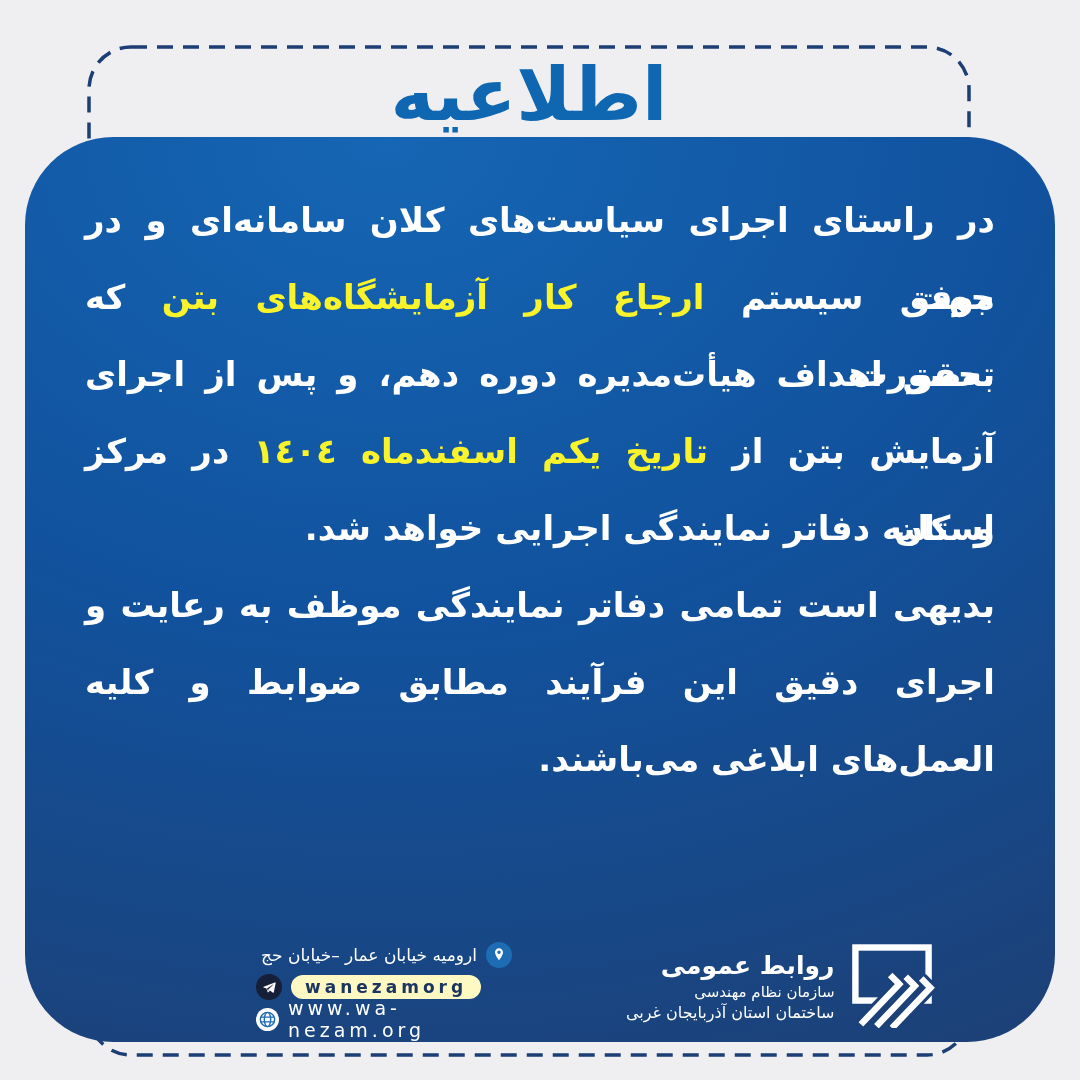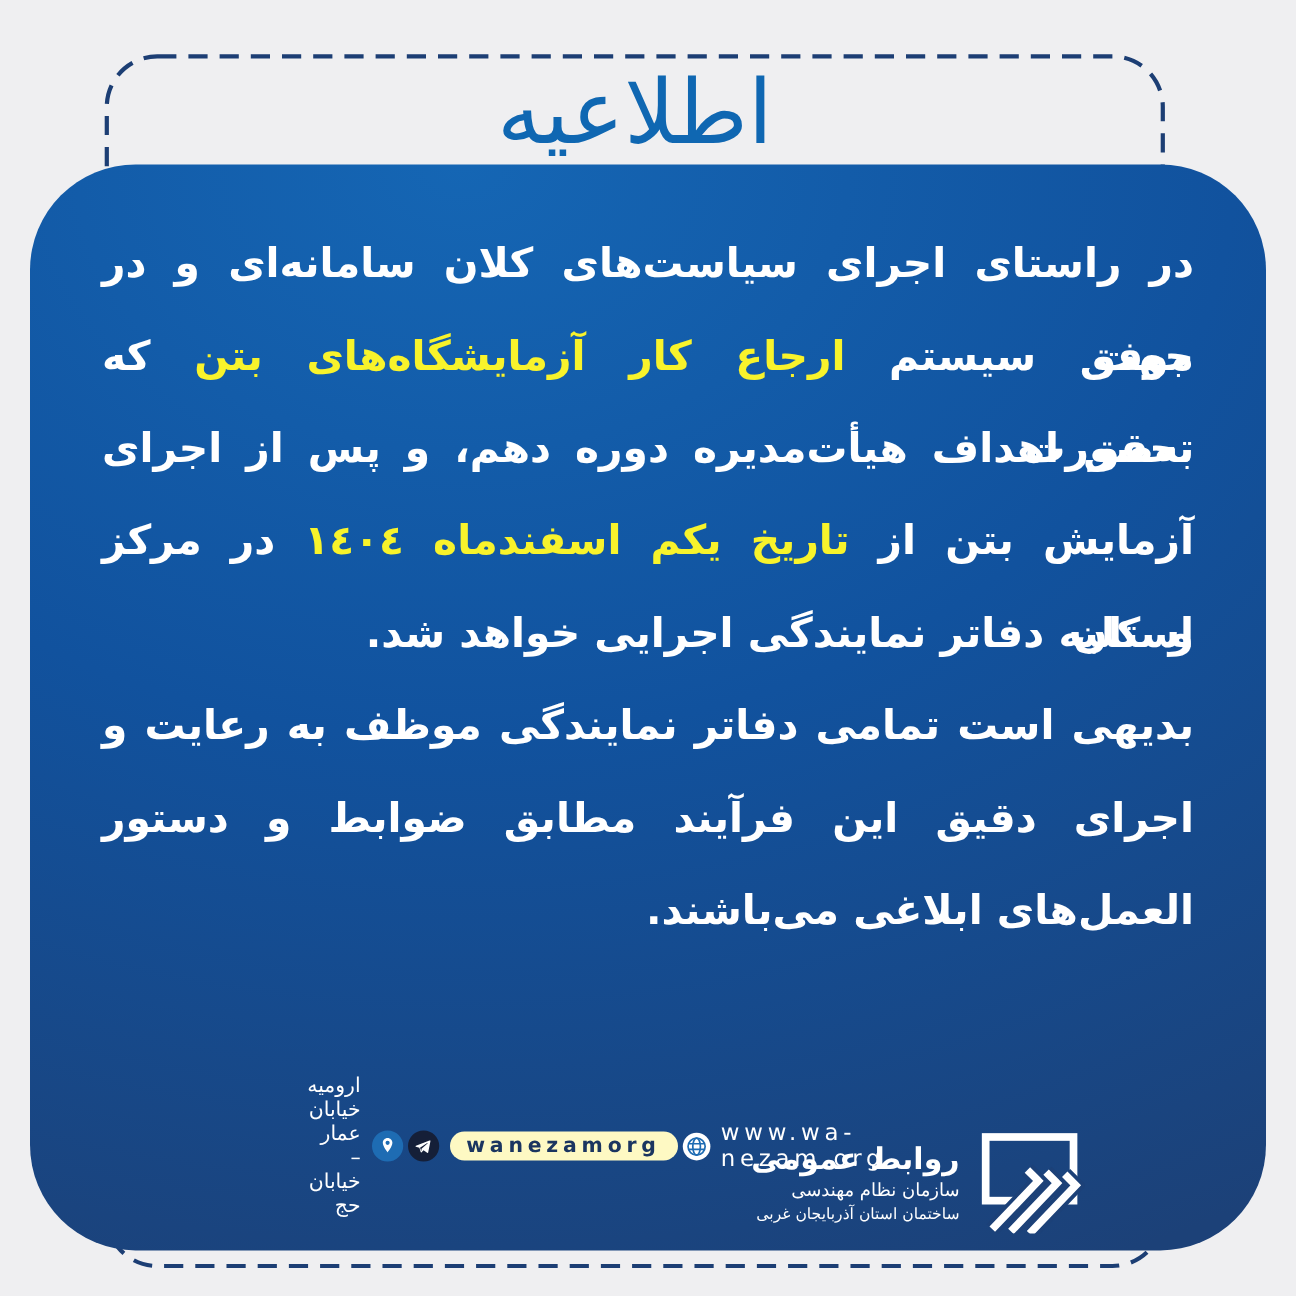--- a/index.html
+++ b/index.html
@@ -7,41 +7,41 @@
     width:1080px;height:1080px;position:relative;overflow:hidden;
     background:#efeff1;
     font-family:"DejaVu Sans", sans-serif;
   }
   
   #frame-svg{position:absolute;left:0;top:0;z-index:1;}
   
   .page-title{
     position:absolute;left:89px;top:48px;width:880px;height:92px;
     z-index:2;text-align:center;line-height:92px;
-    font-size:74px;font-weight:normal;color:#0f67b2;
+    font-size:74px;font-weight:bold;color:#0f67b2;
   }
   
   .panel{
     position:absolute;left:25px;top:137px;width:1030px;height:905px;
     border-radius:88px;z-index:3;
     background:radial-gradient(130% 110% at 35% 0%, #1566b4 0%, #11529e 48%, #1c4178 100%);
   }
   
   .announcement{
     position:absolute;left:85px;top:182px;width:910px;z-index:4;
     direction:rtl;color:#ffffff;font-weight:bold;font-size:34px;
   }
   .announcement .line{line-height:77px;height:77px;text-align:justify;}
   .announcement .line.just{text-align-last:justify;}
   .announcement .line span{white-space:pre-wrap;}
   .announcement .hl{color:#f8f32b;}
   
   .contact{
     position:absolute;left:256px;top:941px;width:256px;z-index:4;
-    display:flex;gap:4px;color:#fff;
+    display:flex;flex-direction:column;gap:4px;color:#fff;
   }
   .contact .row{display:flex;align-items:center;gap:9px;height:28px;}
   .row.rtl{direction:rtl;}
   .badge{width:26px;height:26px;border-radius:50%;display:flex;align-items:center;justify-content:center;flex:0 0 auto;}
   .badge.pin{background:#1e6cb3;}
   .badge.tg{background:#151f38;}
   .badge.globe{background:#ffffff;width:23px;height:23px;}
   .addr-text{font-size:17px;direction:rtl;}
   .tg-pill{
     background:#fef9c3;color:#1b3560;border-radius:15px;
@@ -49,42 +49,42 @@
   }
   .site-text{font-size:19px;letter-spacing:4px;}
   
   .brand{
     position:absolute;left:626px;top:942px;z-index:4;
     display:flex;align-items:center;gap:12px;color:#fff;
   }
   .brand-text{direction:rtl;text-align:left;display:flex;flex-direction:column;align-items:flex-start;}
   .brand-l1{font-size:25px;font-weight:bold;line-height:30px;}
   .brand-l2{font-size:15px;font-weight:normal;line-height:22px;}
-  .brand-l3{font-size:13px;line-height:20px;}
+  .brand-l3{font-size:16px;line-height:20px;}
   .logo-mark{flex:0 0 auto;}
 </style>
 </head>
 <body>
 
 <svg id="frame-svg" width="1080" height="1080" aria-hidden="true">
   <rect x="89" y="47" width="880" height="1008" rx="42" ry="42" fill="none" stroke="#1c3e74" stroke-width="3.5" stroke-dasharray="16 10"></rect>
 </svg>
 
 <div class="page-title">اطلاعیه</div>
 
 <div class="panel"></div>
 
 <div class="announcement">
     <div class="line just"><span>در راستای اجرای سیاست‌های کلان سامانه‌ای و در جهت</span></div>
     <div class="line just"><span>موفق سیستم </span><span class="hl">ارجاع کار آزمایشگاه‌های بتن</span><span> که به‌صورت</span></div>
     <div class="line just"><span>تحقق اهداف هیأت‌مدیره دوره دهم، و پس از اجرای</span></div>
     <div class="line just"><span>آزمایش بتن از </span><span class="hl">تاریخ یکم اسفندماه ١٤٠٤</span><span> در مرکز استان</span></div>
     <div class="line"><span>و  کلیه دفاتر نمایندگی اجرایی خواهد شد.</span></div>
     <div class="line just"><span>بدیهی است تمامی دفاتر نمایندگی موظف به رعایت و</span></div>
-    <div class="line just"><span>اجرای دقیق این فرآیند مطابق ضوابط و دستور</span></div>
+    <div class="line just"><span>اجرای دقیق این فرآیند مطابق ضوابط و کلیه</span></div>
     <div class="line"><span>العمل‌های ابلاغی می‌باشند.</span></div>
   </div>
 
 <div class="contact">
   <div class="row rtl">
     <span class="badge pin">
       <svg width="16" height="16" viewBox="0 0 24 24">
           <path fill="#ffffff" d="M12 2C8.7 2 6 4.7 6 8c0 4.6 6 12 6 12s6-7.4 6-12c0-3.3-2.7-6-6-6zm0 8.6A2.6 2.6 0 1 1 12 5.4a2.6 2.6 0 0 1 0 5.2z"></path>
         </svg>
     </span>

